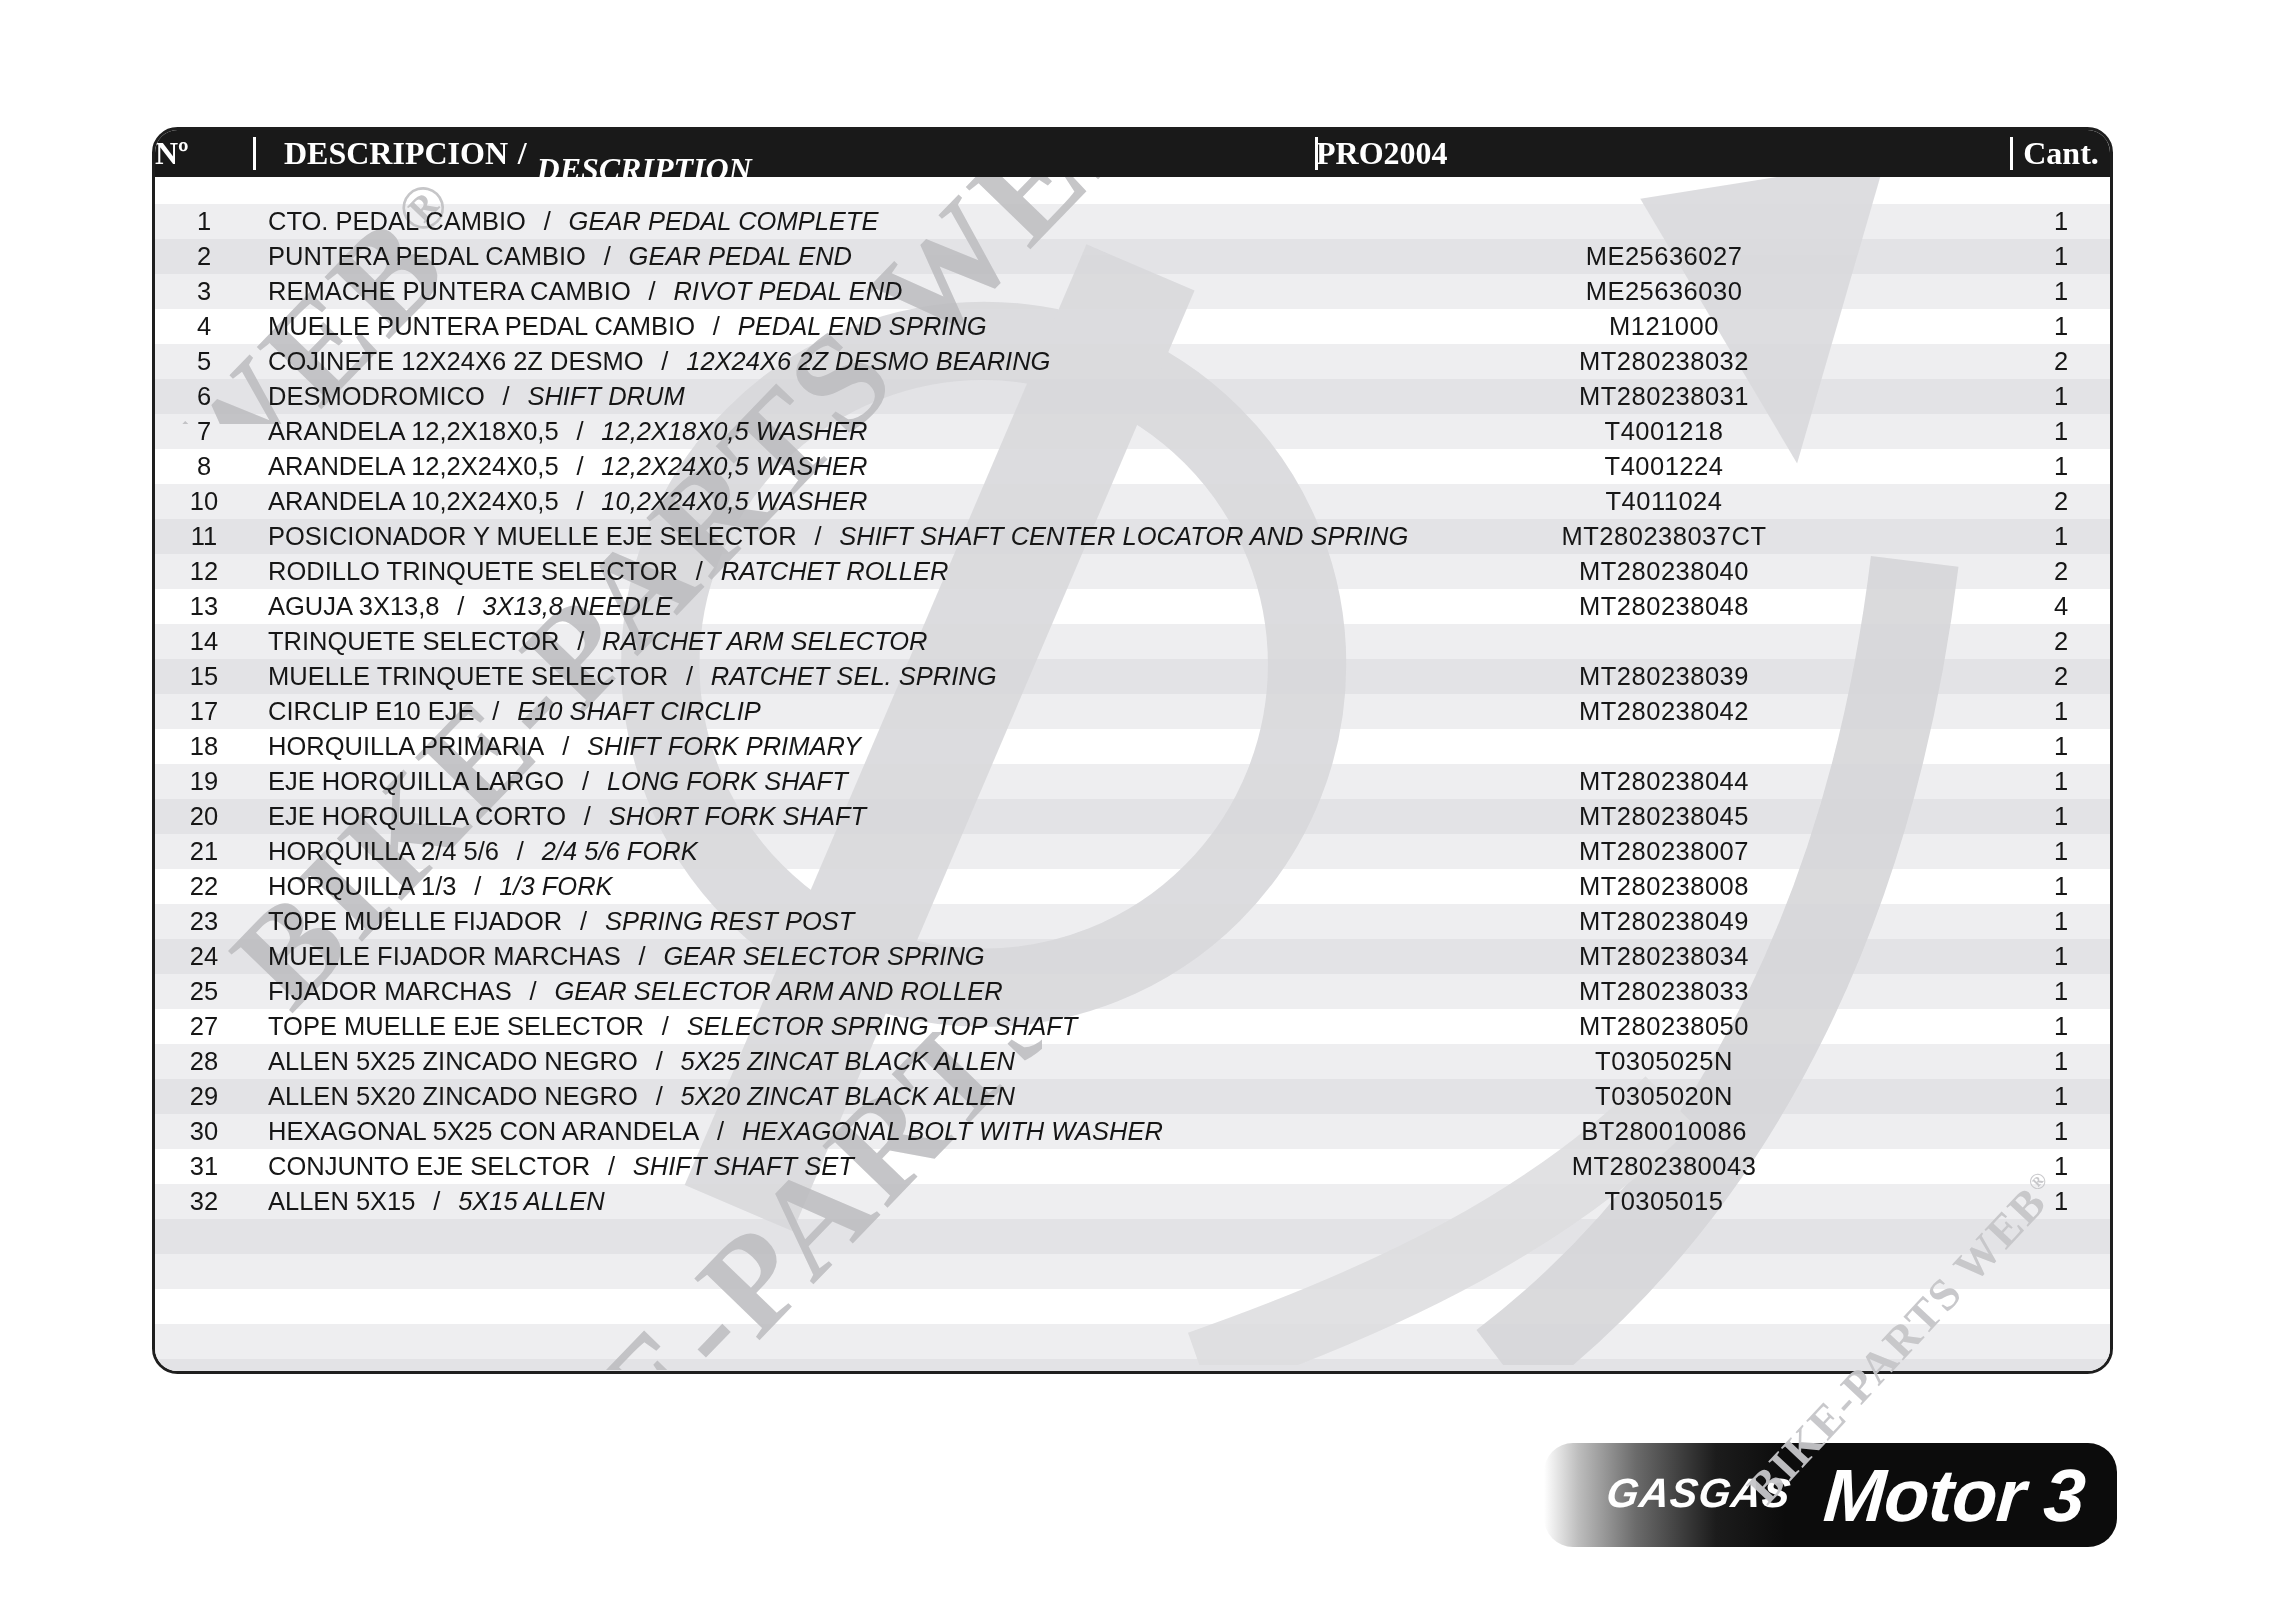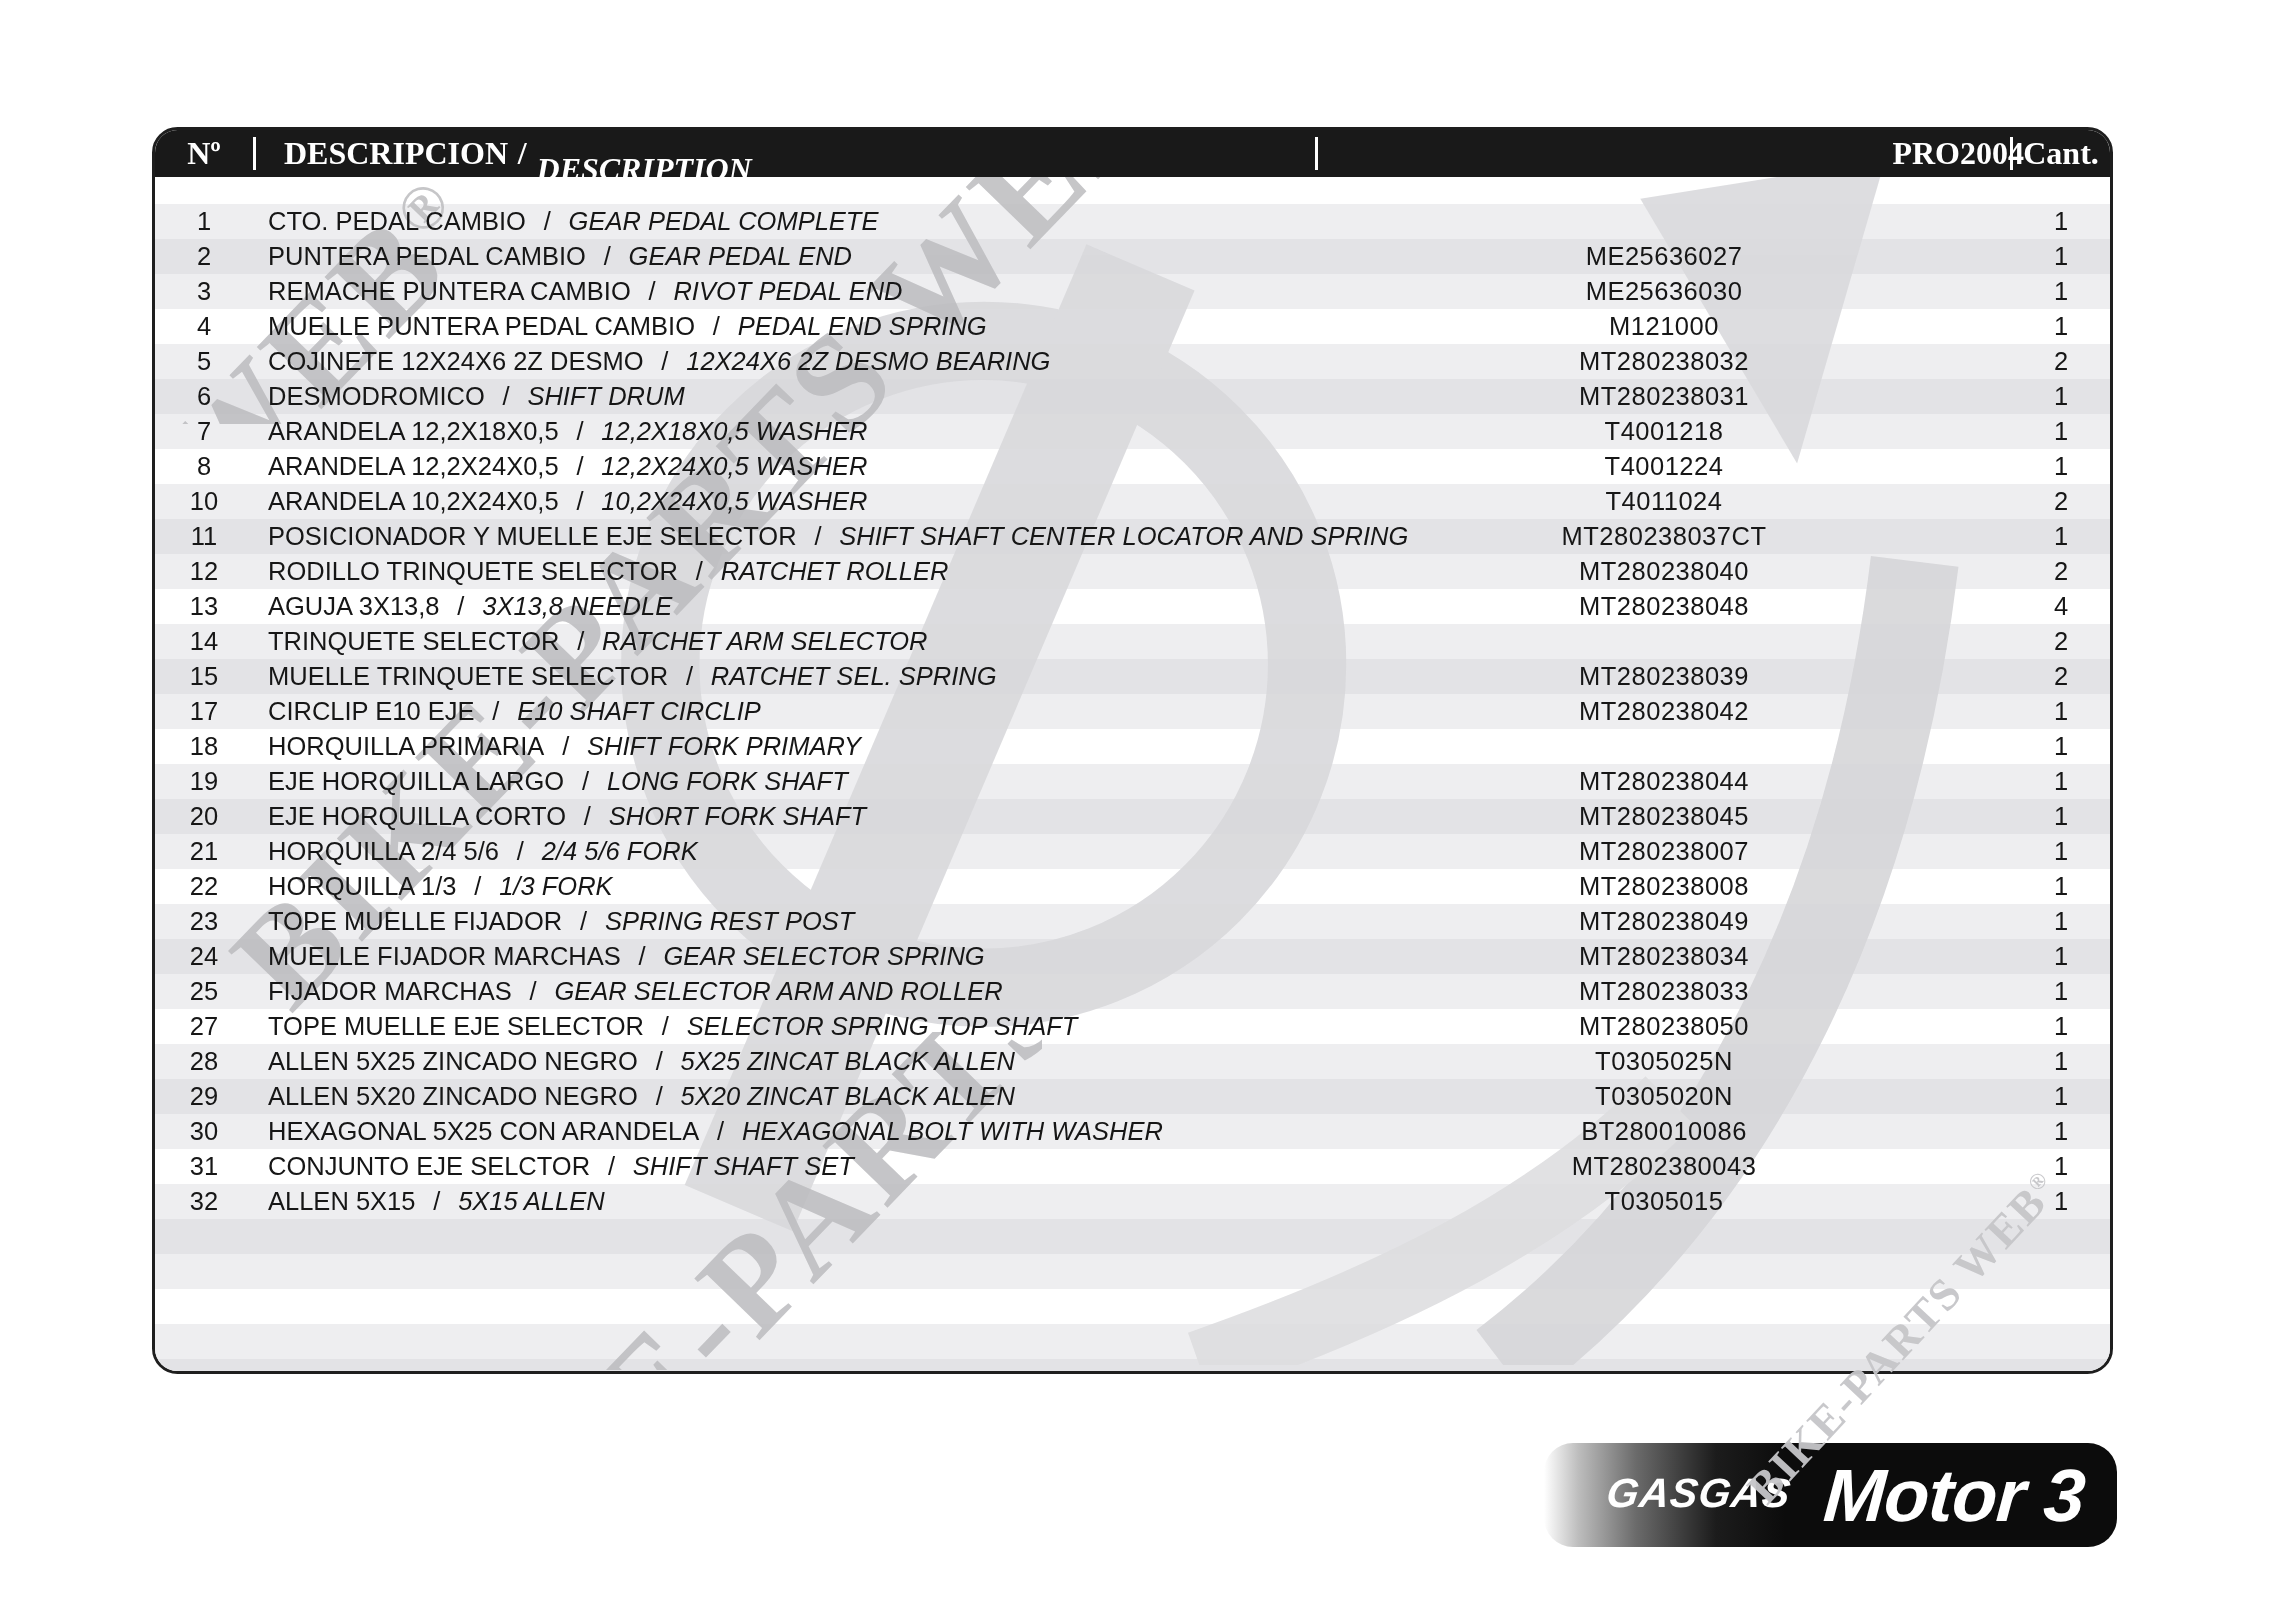--- a/index.html
+++ b/index.html
@@ -7,25 +7,25 @@
        font-family:"Liberation Sans","DejaVu Sans",sans-serif;-webkit-font-smoothing:antialiased;}
 
   
   .parts-table{position:absolute;left:152px;top:127px;width:1955px;height:1241px;
     border:3.9px solid #1e1e1e;border-radius:25.5px;overflow:hidden;background:#ffffff;}
 
   .thead{position:absolute;left:0;top:0;right:0;height:47px;background:#191919;
     border-radius:19.6px 19.6px 0 0;z-index:3;
     font-family:"Liberation Serif","DejaVu Serif",serif;color:#ffffff;font-weight:700;font-size:32px;}
   .th{position:absolute;top:0;height:47px;display:flex;align-items:center;}
-  .th-num{left:0;width:98px;justify-content:center;}
+  .th-num{left:0;width:98px;}
   .th-desc{left:129px;}
   .th-desc .it{font-style:italic;margin-left:9.8px;margin-top:32px;}
   .th-desc .sep{margin-left:9.8px;}
-  .th-ref{left:1161px;width:696px;justify-content:flex-end;margin-left:12px;}
+  .th-ref{left:1161px;width:696px;justify-content:flex-start;}
   .th-qty{left:1857px;width:98px;justify-content:center;}
   .hdiv{position:absolute;top:6.9px;width:2.9px;height:33px;background:#ffffff;}
   .hdiv1{left:98px;} .hdiv2{left:1160px;} .hdiv3{left:1855px;}
 
   
   .stripes{position:absolute;left:0;top:74px;right:0;z-index:0;}
   .stripe{height:35px;}
 
   
   .wm-layer{position:absolute;inset:0;z-index:1;pointer-events:none;}

